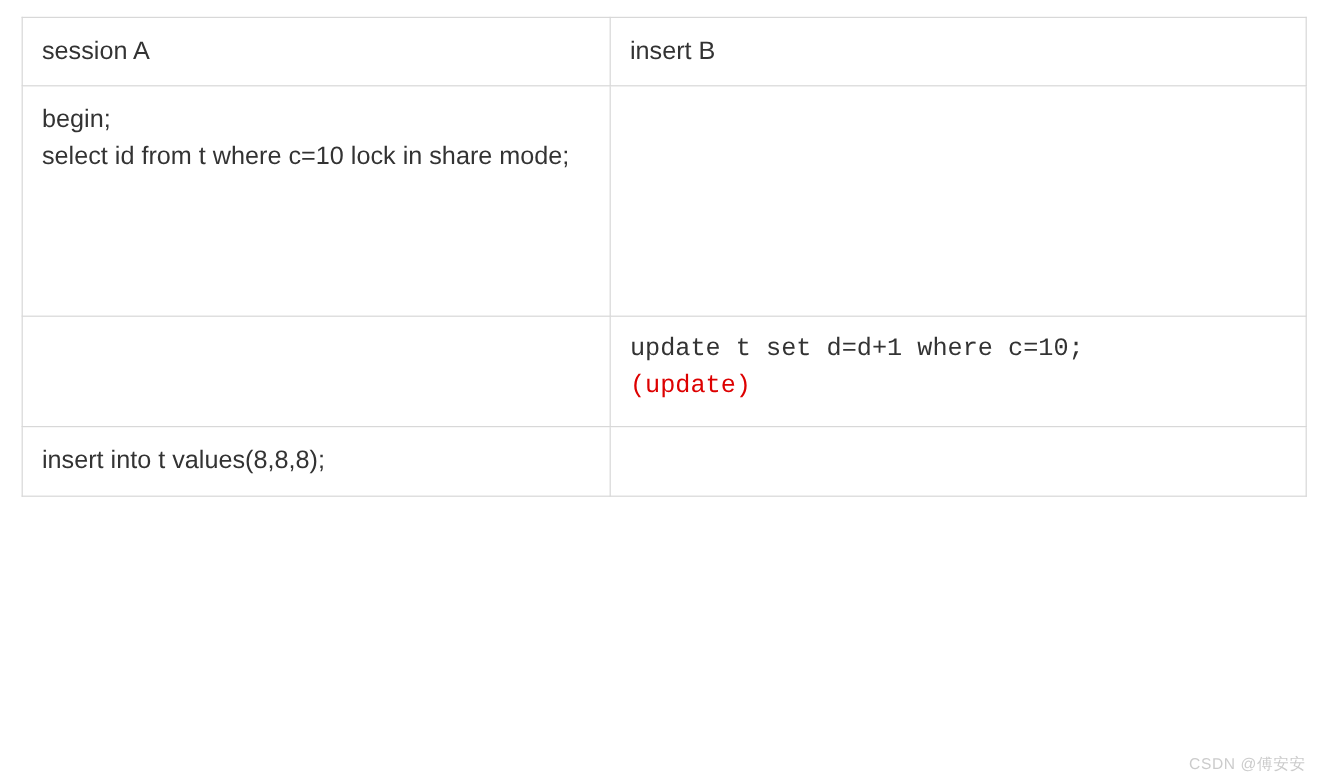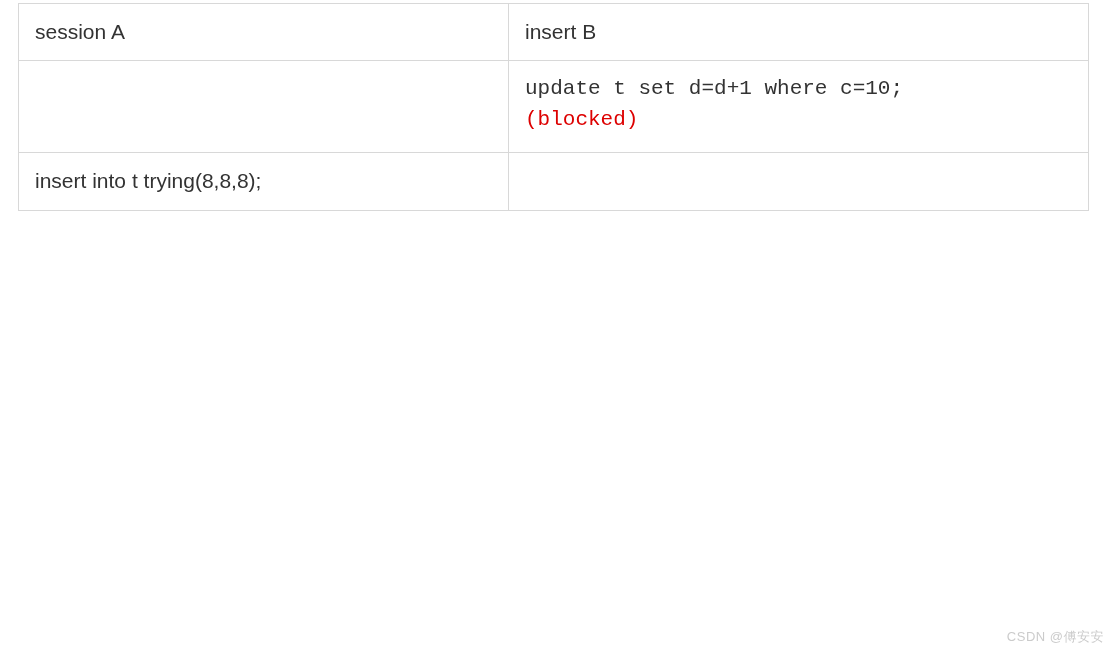--- a/index.html
+++ b/index.html
@@ -13,21 +13,21 @@
       color: #333;
       background: #fff;
       padding: 0;
       width: 1106px;
       height: 650px;
       position: relative;
     }
     table {
       border-collapse: collapse;
       width: 1070px;
-      margin: 3px 18px;
+      margin: 14px 18px;
       table-layout: fixed;
     }
     th, td {
       border: 1px solid #d8d8d8;
       padding: 13px 16px;
       text-align: left;
       vertical-align: top;
       font-weight: 400;
       line-height: 1.45;
       word-wrap: break-word;
@@ -53,21 +53,21 @@
       height: 58px;
     }
     .row-error td {
       height: 174px;
     }
     .red {
       color: #dd0000;
     }
     .watermark {
       position: absolute;
-      right: 2px;
+      right: 18px;
       bottom: 4px;
       font-size: 13px;
       color: rgba(160,160,160,0.55);
       letter-spacing: 0.5px;
       font-family: Arial, sans-serif;
       margin-top: 24px;
     }
   </style>
 </head>
 <body>
@@ -77,27 +77,34 @@
     <col class="col-a">
     <col class="col-b">
   </colgroup>
   <thead>
     <tr>
       <th>session A</th>
       <th>insert B</th>
     </tr>
   </thead>
   <tbody>
+    <tr class="row-begin">
+      <td>
+        <span>begin;</span><br>
+        <span>select id from t where c=10 lock in share mode;</span>
+      </td>
+      <td></td>
+    </tr>
     <tr class="row-update">
       <td></td>
       <td>
         <span>update t set d=d+1 where c=10;</span><br>
-        <span class="red">(blocked)</span>
+        <span class="red">(update)</span>
       </td>
     </tr>
     <tr class="row-insert">
-      <td>insert into t trying(8,8,8);</td>
+      <td>insert into t values(8,8,8);</td>
       <td></td>
     </tr>
   </tbody>
 </table>
 
 <div class="watermark">CSDN @傅安安</div>
 
 </body></html>

